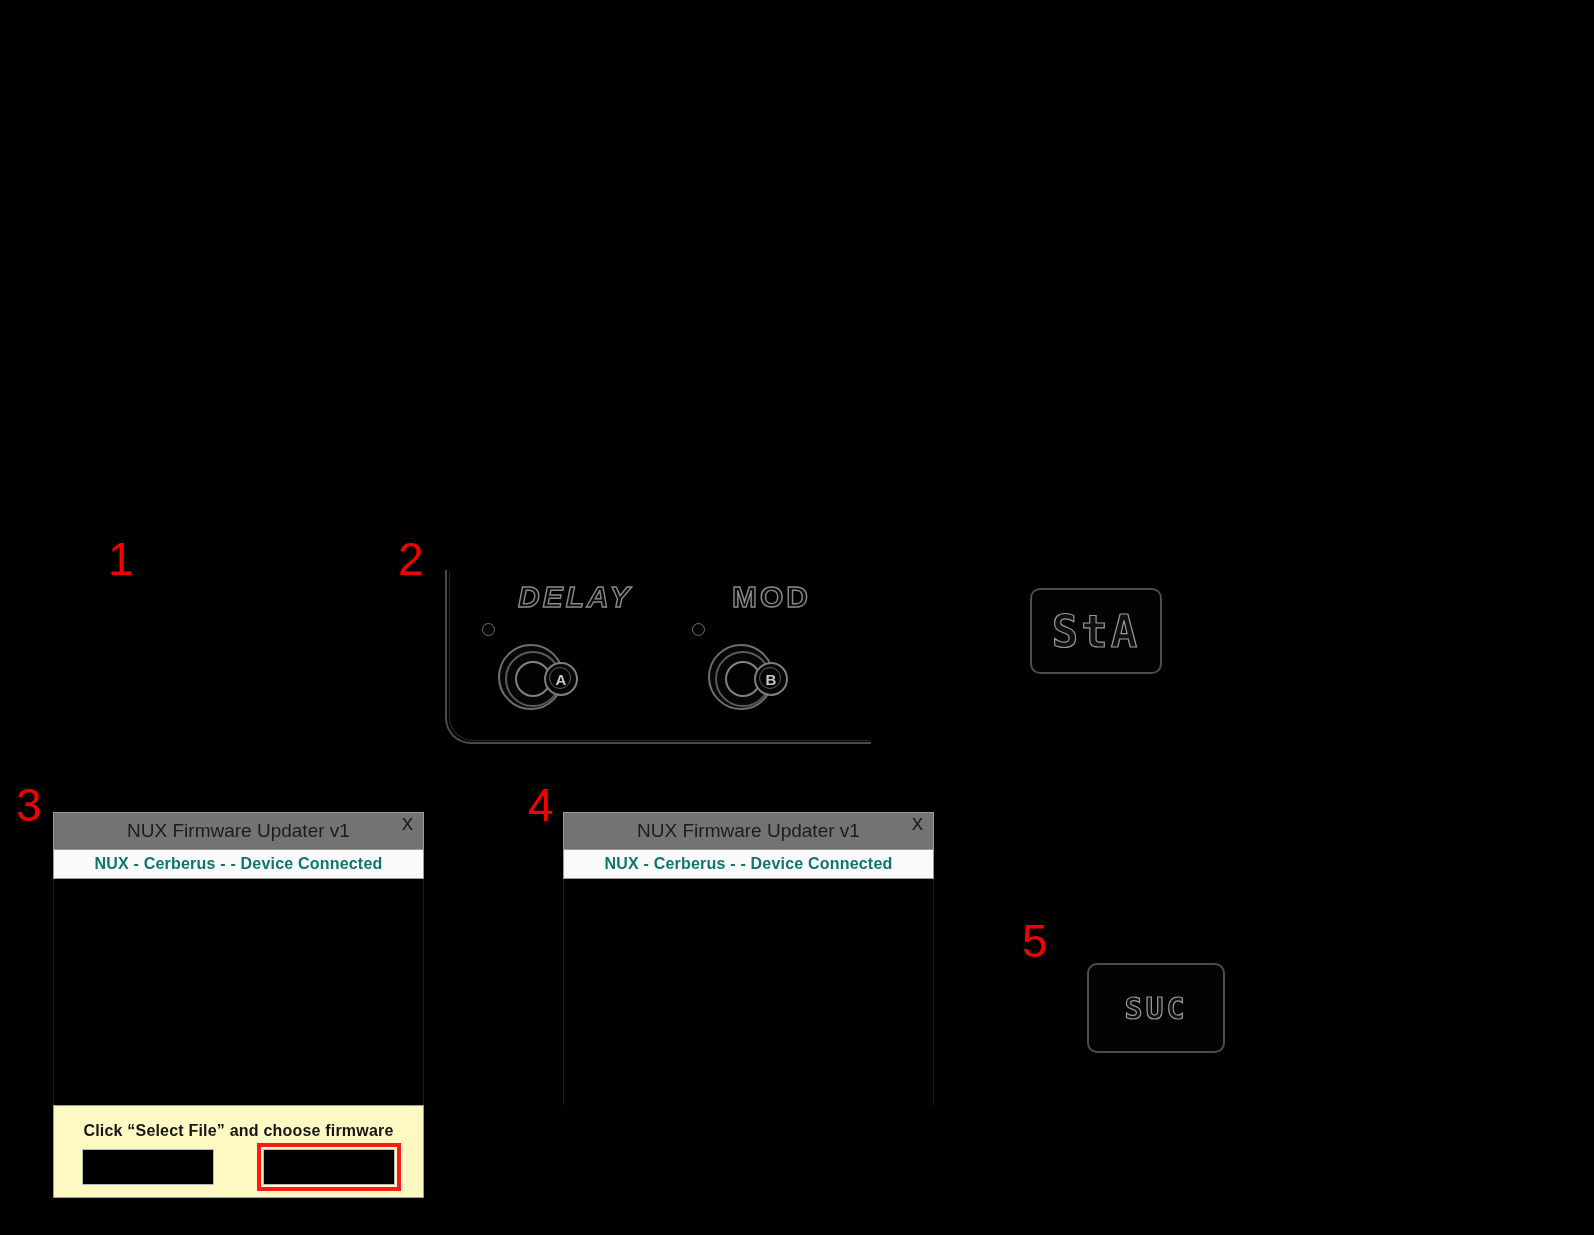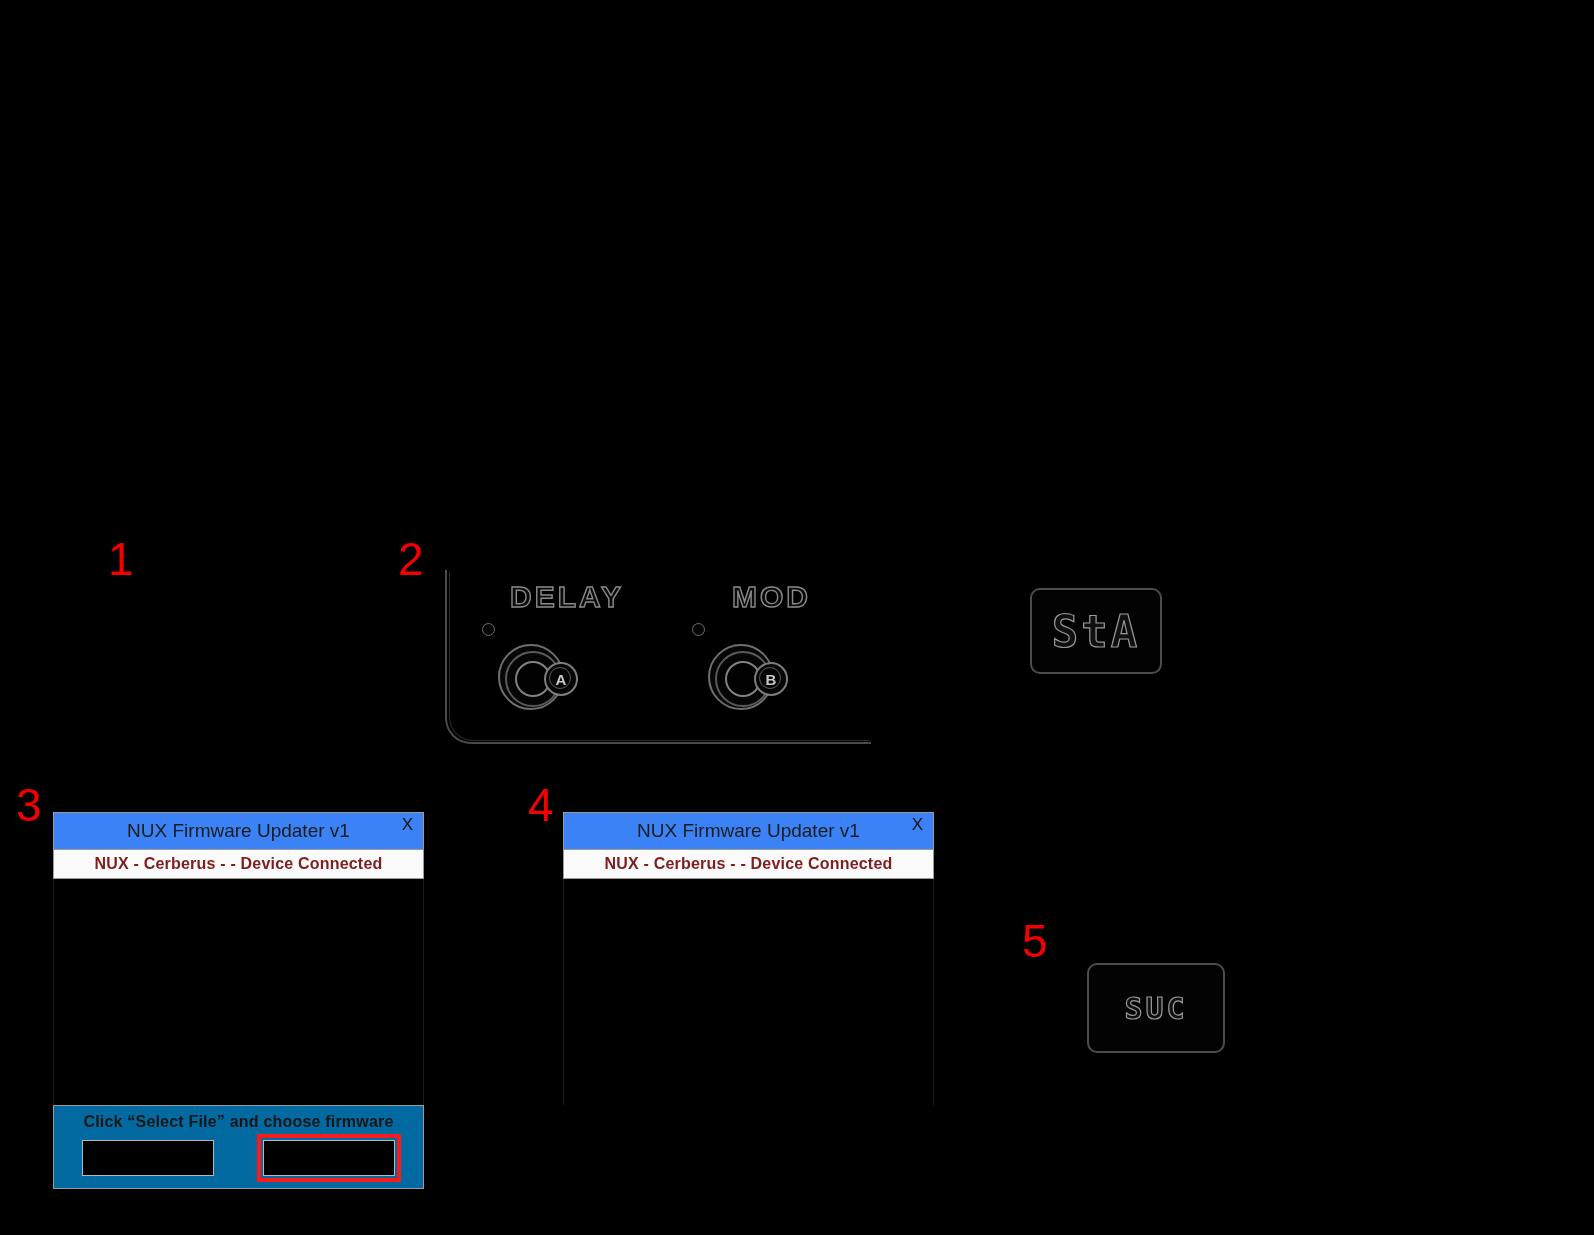--- a/index.html
+++ b/index.html
@@ -31,21 +31,21 @@
   .pedal-outline:after{
     content:"";position:absolute;left:2px;top:2px;width:420px;height:168px;
     border-left:1px solid #2a2a2a;border-bottom:1px solid #2a2a2a;
     border-bottom-left-radius:24px;
   }
   .fx-label{
     position:absolute;color:#0a0a0a;font-size:30px;letter-spacing:3px;
     font-weight:700;font-family:"Liberation Sans", sans-serif;
     -webkit-text-stroke:1.4px #8a8a8a;
   }
-  #delay-label{left:70px;top:20px;}
+  #delay-label{left:78px;top:20px;font-style:italic;}
   #mod-label{left:292px;top:20px;}
   .mini-led{
     position:absolute;width:11px;height:11px;border-radius:50%;
     border:1.5px solid #6d6d6d;background:#050505;
   }
   #delay-mini-led{left:42px;top:63px;}
   #mod-mini-led{left:252px;top:63px;}
   .footsw{position:absolute;width:66px;height:66px;}
   .footsw .ring-outer{
     position:absolute;inset:0;border-radius:50%;
@@ -93,41 +93,41 @@
   #led-module-a .seg-text{font-size:44px;}
 
   
   #led-module-b{left:1087px;top:963px;width:330px;height:100px;}
   #led-module-b .seg-box{width:134px;height:86px;}
   #led-module-b .seg-text{font-size:30px;}
 
   
   .dlg{position:absolute;}
   .dlg-titlebar{
-    position:relative;background:#3b82f6;border:1px solid #9b9b9b;
+    position:relative;background:#737373;border:1px solid #9b9b9b;
     height:36px;display:flex;align-items:center;justify-content:center;
     color:#1c1c1c;font-size:19px;font-family:"Liberation Sans", sans-serif;
   }
   .dlg-close{
     position:absolute;right:10px;top:2px;color:#111;font-size:17px;
     font-family:"Liberation Sans", sans-serif;cursor:pointer;
   }
   .dlg-status{
     background:#fafafa;border-left:1px solid #9b9b9b;border-right:1px solid #9b9b9b;
     border-bottom:1px solid #9b9b9b;
     height:28px;display:flex;align-items:center;justify-content:center;
-    color:#7f1d1d;font-size:16px;font-weight:700;
+    color:#0f766e;font-size:16px;font-weight:700;
     font-family:"Liberation Sans", sans-serif;letter-spacing:0.2px;
   }
   .dlg-body{
     background:#000;border-left:1px solid #1a1a1a;border-right:1px solid #1a1a1a;
   }
   .dlg-footer{
-    background:#0369a1;border:1px solid #9b9b9b;
-    padding:7px 10px 12px 10px;
+    background:#fef9c3;border:1px solid #9b9b9b;
+    padding:16px 10px 12px 10px;
   }
   .dlg-hint{
     color:#161616;font-size:16px;font-weight:700;text-align:center;
     font-family:"Liberation Sans", sans-serif;letter-spacing:0.2px;
     margin-bottom:9px;
   }
   .dlg-btnrow{display:flex;justify-content:space-between;padding:0 18px;}
   .dlg-btn{
     width:132px;height:36px;background:#000;border:1px solid #b9b9b9;
     display:block;

